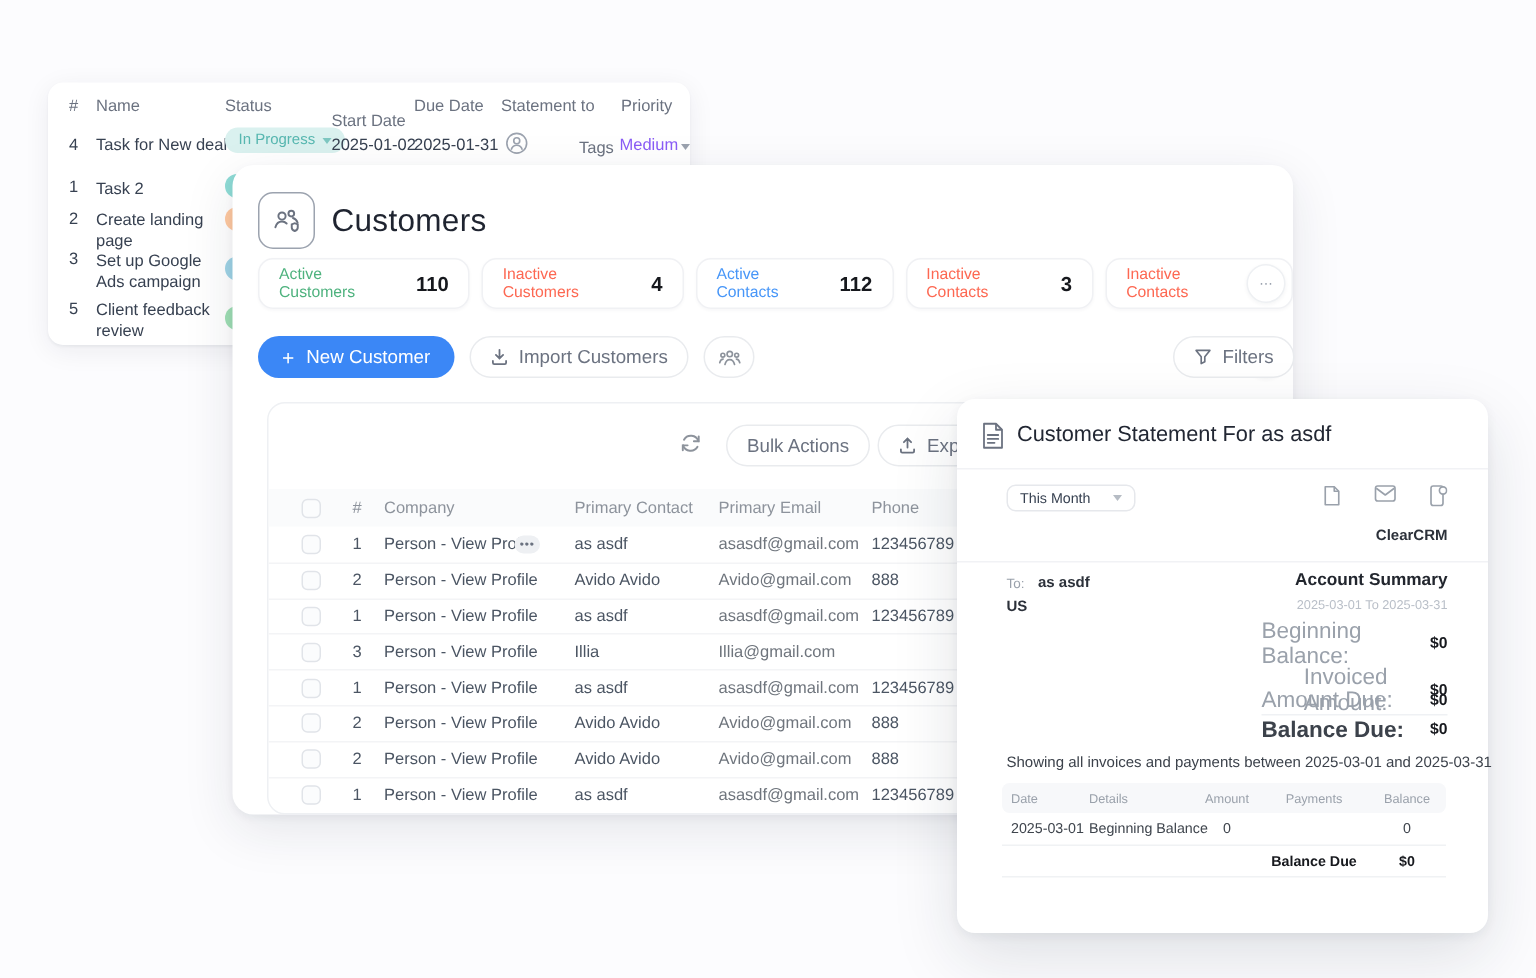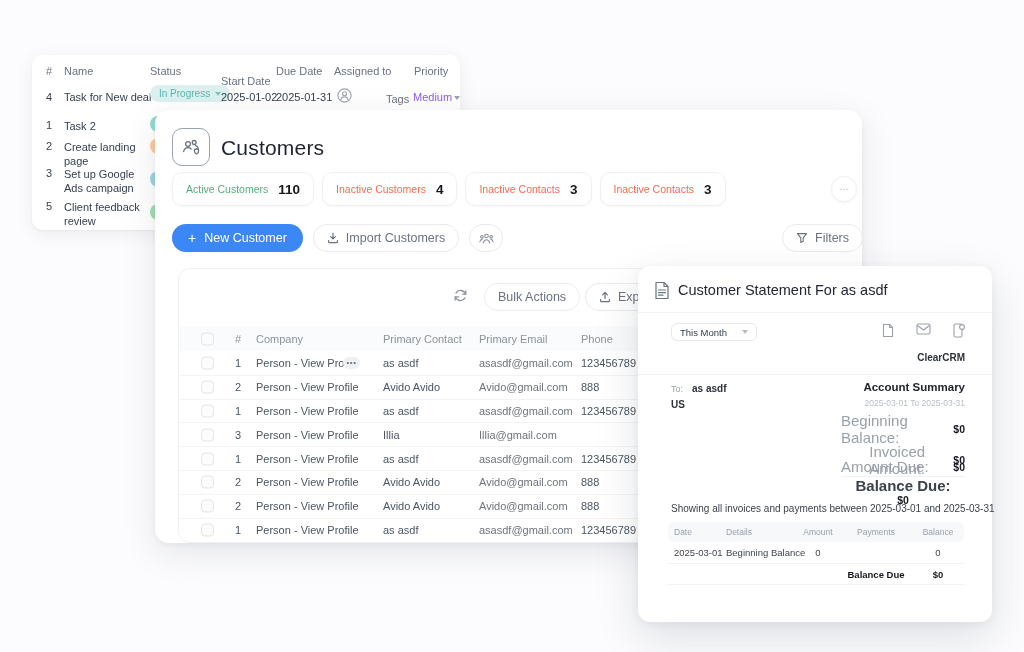--- a/index.html
+++ b/index.html
@@ -124,21 +124,21 @@
   .s-icons { position:absolute; right:27px; top:57px; display:flex; gap:21px; }
   .brand { right:27px; top:86px; font-size:10px; font-weight:700; color:#2c313a; }
   .to-label { left:33px; top:118px; font-size:9px; color:#9aa1ab; }
   .to-name { left:54px; top:117px; font-size:10px; font-weight:700; color:#2c313a; }
   .to-country { left:33px; top:133px; font-size:10px; font-weight:700; color:#2c313a; }
   .sum-title { right:27px; top:115px; font-size:11.5px; font-weight:700; color:#22262e; }
   .sum-range { right:27px; top:132px; font-size:8.5px; color:#b9bfc8; }
   .sumrow { position:absolute; left:203px; right:27px; height:19px; display:flex; align-items:center; justify-content:space-between; }
   .sumrow .sl { font-size:15px; color:#9aa1ab; }
   .sumrow .sv { font-size:10.5px; font-weight:700; color:#16181d; }
-  .sumrow.bold-row { border-top:1px solid #eff1f4;flex-direction:column; }
+  .sumrow.bold-row { border-top:1px solid #eff1f4; }
   .sumrow.bold-row .sl { color:#3c424b; font-weight:700; }
   .showing-text { left:33px; top:237px; font-size:10px; color:#3c424b; }
   .mini-table { position:absolute; left:30px; top:256px; width:296px; font-size:9.5px; }
   .mt-grid { display:grid; grid-template-columns:52px 76px 44px 72px 52px; align-items:center; }
   .mt-head { height:20px; background:#f7f8fa; border-radius:5px; color:#9aa1ab; font-size:8.5px; }
   .mt-row { height:22px; color:#3f454d; border-bottom:1px solid #f0f2f4; }
   .mt-foot { height:21px; color:#16181d; font-weight:700; border-bottom:1px solid #f0f2f4; }
   .mt-grid > div { padding:0 6px; white-space:nowrap; }
   .col-c { text-align:center; } .col-l { text-align:left; }
 
@@ -149,21 +149,21 @@
 
 <div class="stage">
 
   <div class="card task-card">
 
     <span class="t-abs t-head" style="left:14px; top:10px;">#</span>
     <span class="t-abs t-head" style="left:32px; top:10px;">Name</span>
     <span class="t-abs t-head" style="left:118px; top:10px;">Status</span>
     <span class="t-abs t-head" style="left:189px; top:20px;">Start Date</span>
     <span class="t-abs t-head" style="left:244px; top:10px;">Due Date</span>
-    <span class="t-abs t-head" style="left:302px; top:10px;">Assigned to</span>
+    <span class="t-abs t-head" style="left:302px; top:10px;">Statement to</span>
     <span class="t-abs t-head" style="left:354px; top:10px;margin-top:28px;">Tags</span>
     <span class="t-abs t-head" style="left:382px; top:10px;">Priority</span>
 
     <div>
       <span class="t-abs t-cell" style="left:14px; top:36px;">4</span>
       <span class="t-abs t-cell" style="left:32px; top:36px;">Task for New deal</span>
       <span class="t-abs status-pill" style="left:118px; top:30px;">
         <span>In Progress</span>
         <span class="caret-down" style="border-top-color:#7ec7c1;"></span>
       </span>
@@ -217,20 +217,24 @@
     <div class="c-title">Customers</div>
 
     <div class="chips-row">
       <div class="stat-chip">
         <span class="lbl" style="color: rgb(78, 178, 126);">Active Customers</span>
         <span class="val">110</span>
       </div>
       <div class="stat-chip">
         <span class="lbl" style="color: rgb(253, 104, 82);">Inactive Customers</span>
         <span class="val">4</span>
+      </div>
+      <div class="stat-chip">
+        <span class="lbl" style="color: rgb(71, 150, 248);">Active Contacts</span>
+        <span class="val">112</span>
       </div>
       <div class="stat-chip">
         <span class="lbl" style="color: rgb(253, 104, 82);">Inactive Contacts</span>
         <span class="val">3</span>
       </div>
       <div class="stat-chip">
         <span class="lbl" style="color: rgb(253, 104, 82);">Inactive Contacts</span>
         <span class="val">3</span>
       </div>
     </div>

